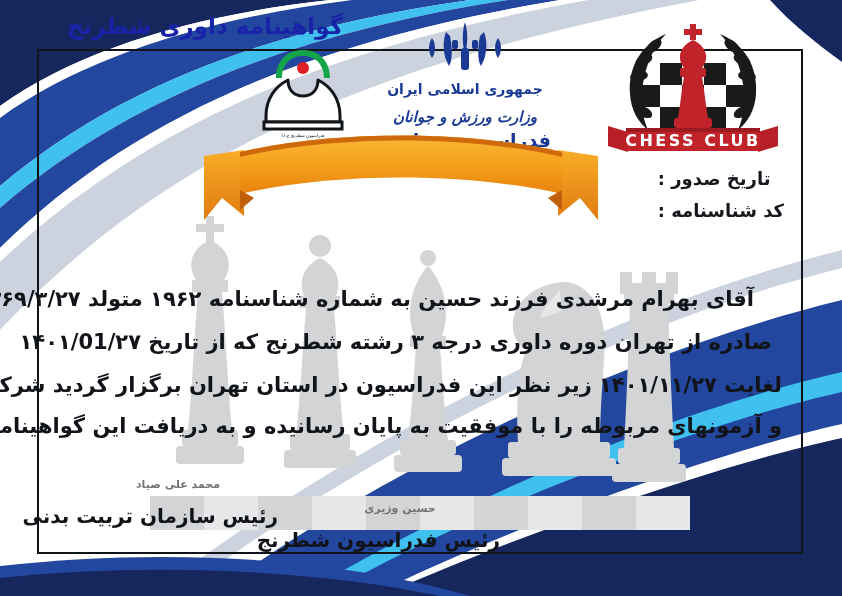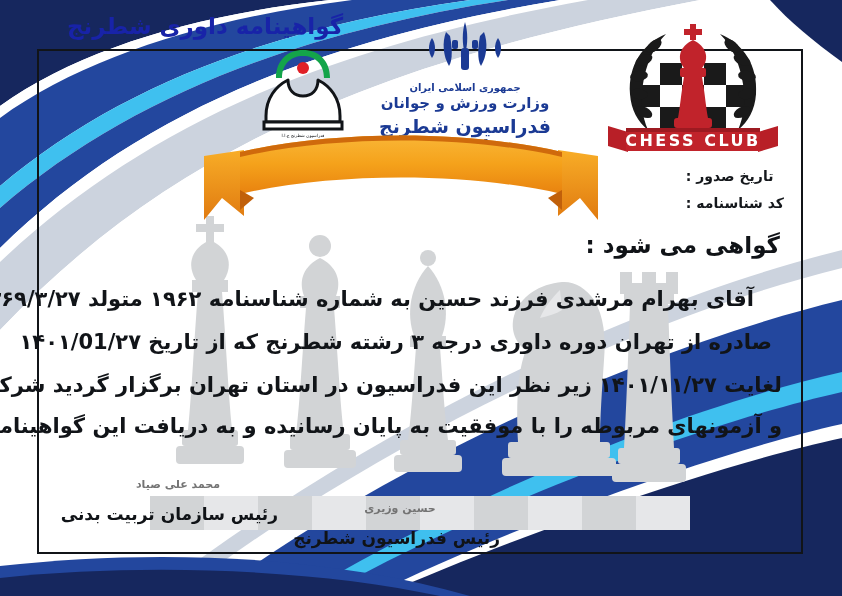--- a/index.html
+++ b/index.html
@@ -72,22 +72,22 @@
     width: 190px;
     height: 135px;
   }
 
   .emblem-line {
     color: #1b3a94;
     font-weight: bold;
     line-height: 1.1;
     direction: rtl;
   }
-  .emblem-l1 { font-size: 10px; margin-top: 2px; }
-  .emblem-l2 { font-size: 15px; margin-top: 2px; }
+  .emblem-l1 { font-size: 14px; margin-top: 2px; }
+  .emblem-l2 { font-size: 15px; margin-top: 12px; font-style: italic; }
   .emblem-l3 { font-size: 19px; margin-top: 4px; }
 
   
   .ribbon {
     position: absolute;
     left: 196px;
     top: 128px;
     width: 410px;
     height: 100px;
   }
@@ -107,21 +107,21 @@
 
   
   .meta-fields {
     position: absolute;
     right: 58px;
     top: 168px;
     text-align: left;
     direction: rtl;
   }
   .meta-field {
-    font-size: 14px;
+    font-size: 18px;
     font-weight: bold;
     color: #15181c;
     margin-bottom: 11px;
     white-space: nowrap;
   }
 
   
   .certify-heading {
     position: absolute;
     right: 62px;
@@ -165,21 +165,21 @@
   .sign-left  { left: 78px;  top: 478px; width: 200px; }
   .sign-right { left: 300px; top: 478px; width: 200px; margin-top: 24px; }
   .sign-name {
     font-size: 11px;
     font-weight: bold;
     color: #737373;
     margin-bottom: 13px;
     white-space: nowrap;
   }
   .sign-title {
-    font-size: 17px;
+    font-size: 20px;
     font-weight: bold;
     color: #101317;
     white-space: nowrap;
   }
 </style>
 </head>
 <body>
 
 <div id="certificate">
 
@@ -376,21 +376,20 @@
     <path d="M44,62 L44,82 L58,70 Z" fill="#c1600a"></path>
     <path d="M366,62 L366,82 L352,70 Z" fill="#c1600a"></path>
   </svg>
   <div class="ribbon-text">گواهینامه  داوری شطرنج</div>
 
   <div class="meta-fields">
     <div class="meta-field">تاریخ صدور :</div>
     <div class="meta-field">کد شناسنامه :</div>
   </div>
 
-  <div class="certify-heading">گواهی می شود :</div>
 
   <div class="body-block">
     <div class="body-line l1">آقای بهرام  مرشدی     فرزند  حسین   به شماره شناسنامه  ۱۹۶۲    متولد  ۱۳۶۹/۳/۲۷</div>
     <div class="body-line l2">صادره از تهران        دوره داوری درجه ۳    رشته شطرنج  که از تاریخ  ۱۴۰۱/01/۲۷</div>
     <div class="body-line l3">لغایت    ۱۴۰۱/۱۱/۲۷    زیر نظر این فدراسیون  در استان تهران   برگزار گردید شرکت نموده</div>
     <div class="body-line l4">و آزمونهای مربوطه را با موفقیت به پایان رسانیده و به دریافت این  گواهینامه نائل  گردیدند .</div>
   </div>
 
   <div class="sign-block sign-left">
     <div class="sign-name">محمد علی صیاد</div>

